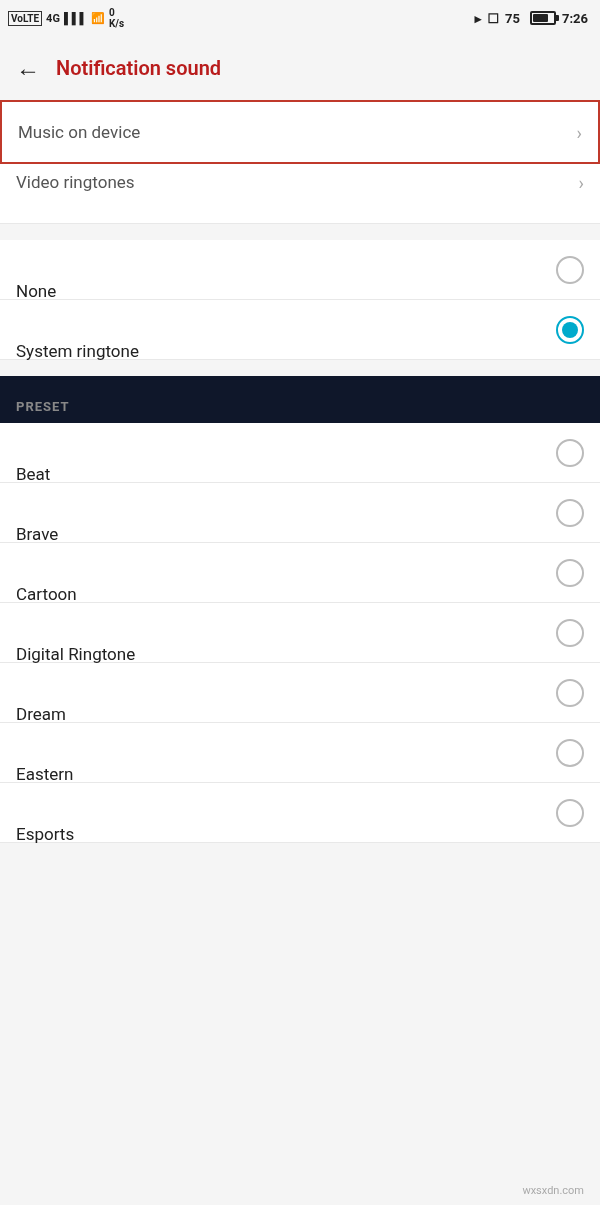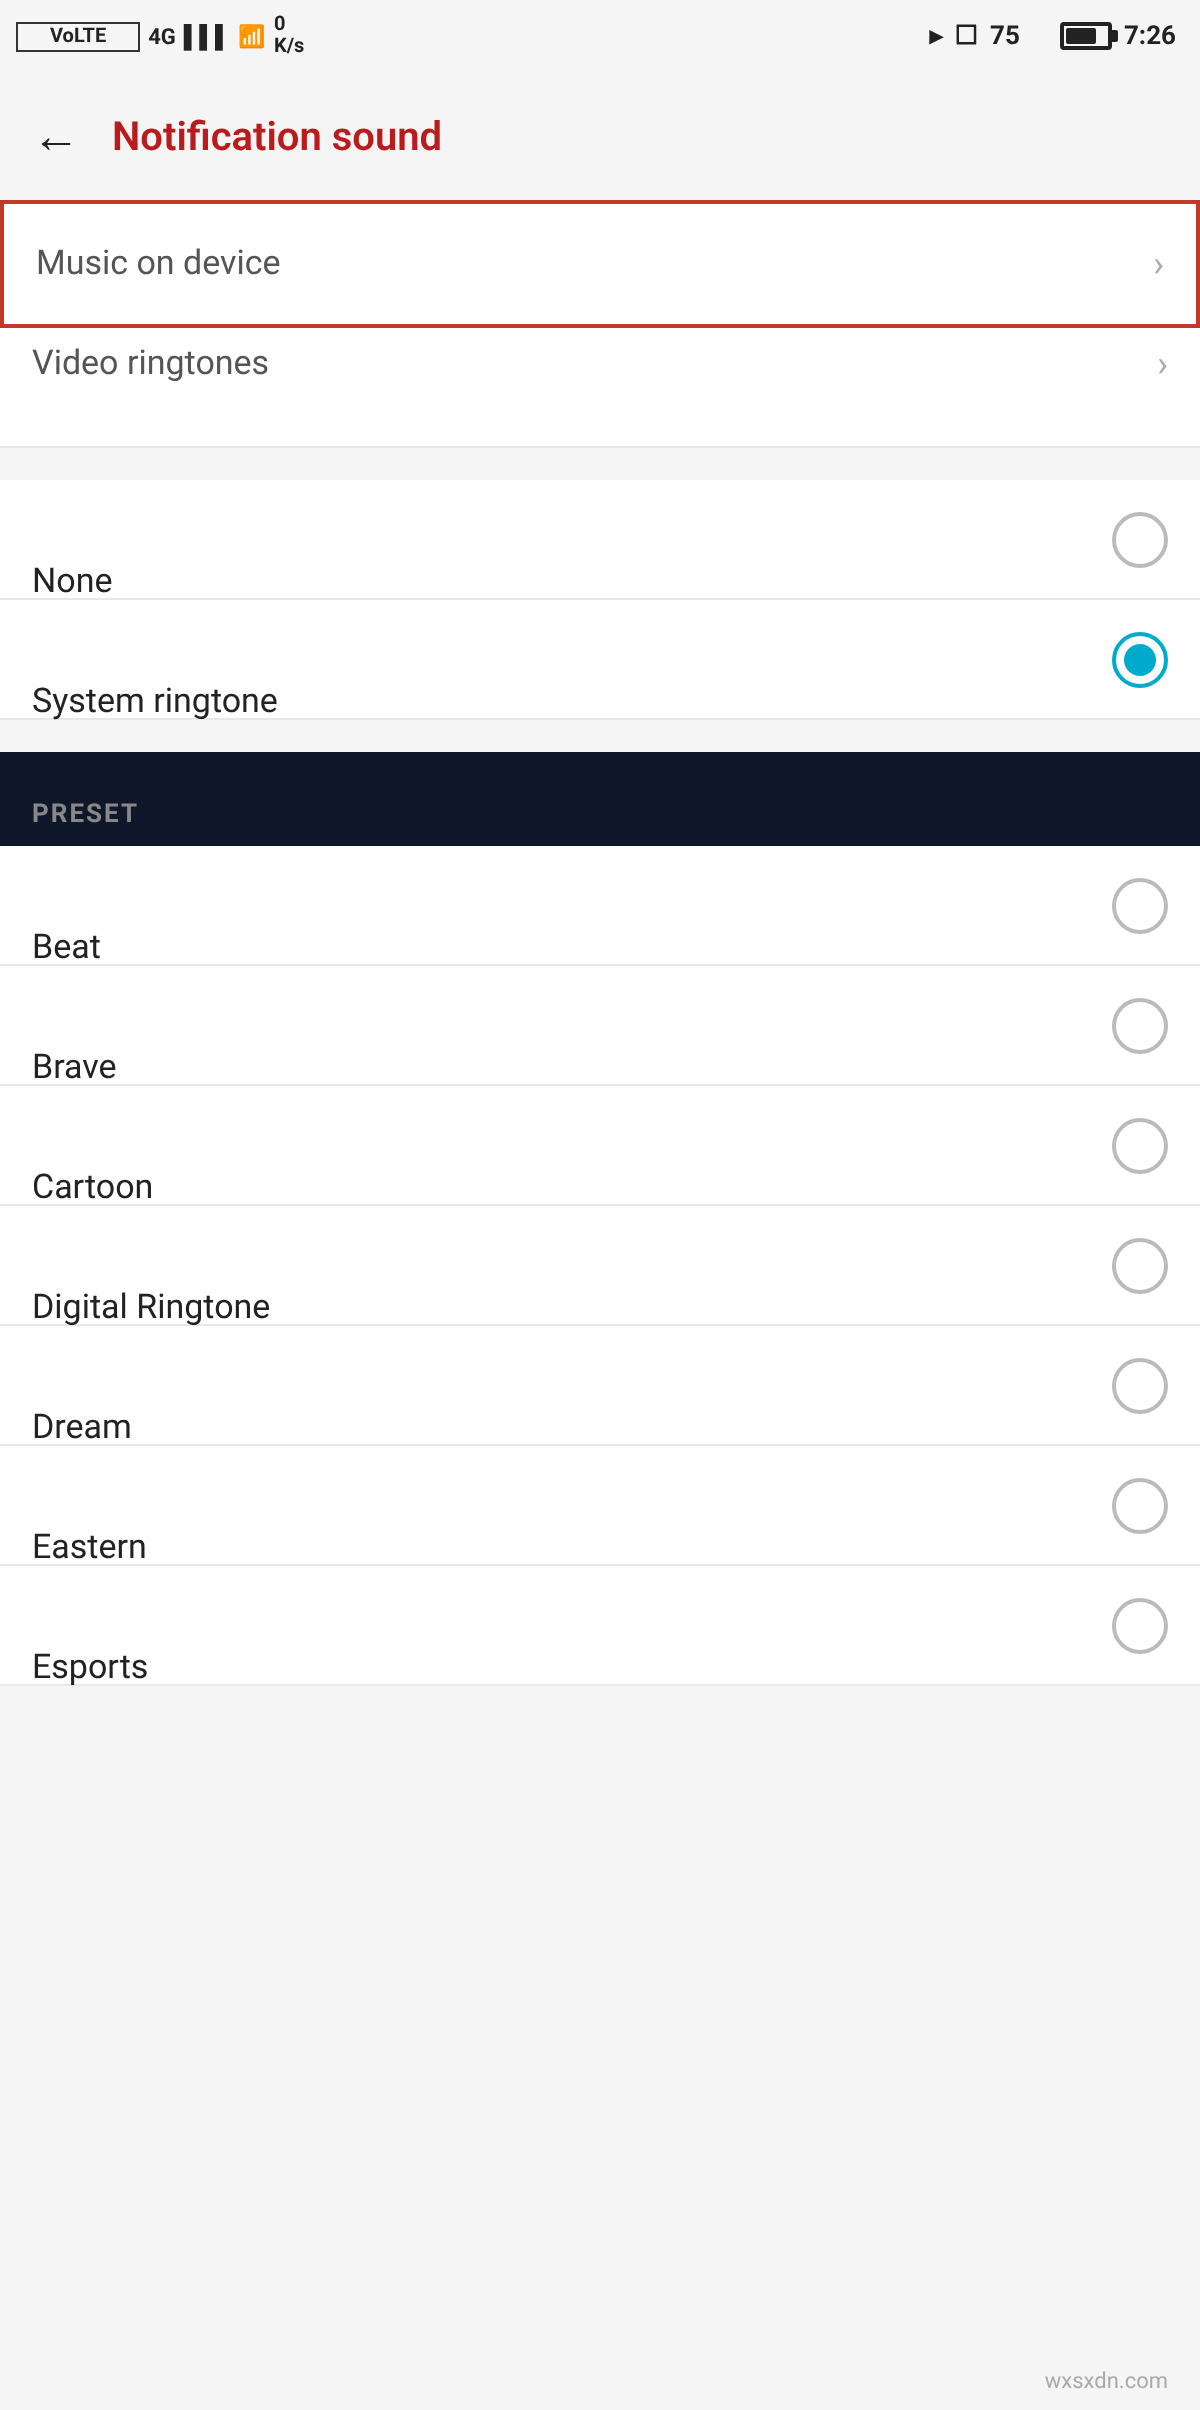--- a/index.html
+++ b/index.html
@@ -35,21 +35,21 @@
       display: flex;
       align-items: center;
       gap: 6px;
       font-size: 13px;
       font-weight: bold;
       color: #222;
     }
     .battery-box {
       display: flex;
       align-items: center;
-      gap: 20px;
+      gap: 10px;
     }
     .battery-icon {
       width: 26px;
       height: 14px;
       border: 2px solid #222;
       border-radius: 2px;
       position: relative;
       display: flex;
       align-items: center;
       padding: 1px;
@@ -197,21 +197,21 @@
       right: 16px;
       font-size: 11px;
       color: #aaa;
     }
   </style>
 </head>
 <body>
 
 <div class="status-bar">
   <div class="status-left">
-    <span style="font-size:10px;border:1px solid #333;padding:1px 16px;font-weight:bold;">VoLTE</span>
+    <span style="font-size:10px;border:1px solid #333;padding:1px 2px;font-weight:bold;">VoLTE</span>
     <span style="font-size:11px;font-weight:bold;">4G</span>
     <span>▌▌▌</span>
     <span>📶</span>
     <span style="font-size:10px;">0<br>K/s</span>
   </div>
   <div class="status-right">
     <span>▸</span>
     <span>☐</span>
     <div class="battery-box">
       <span>75</span>

